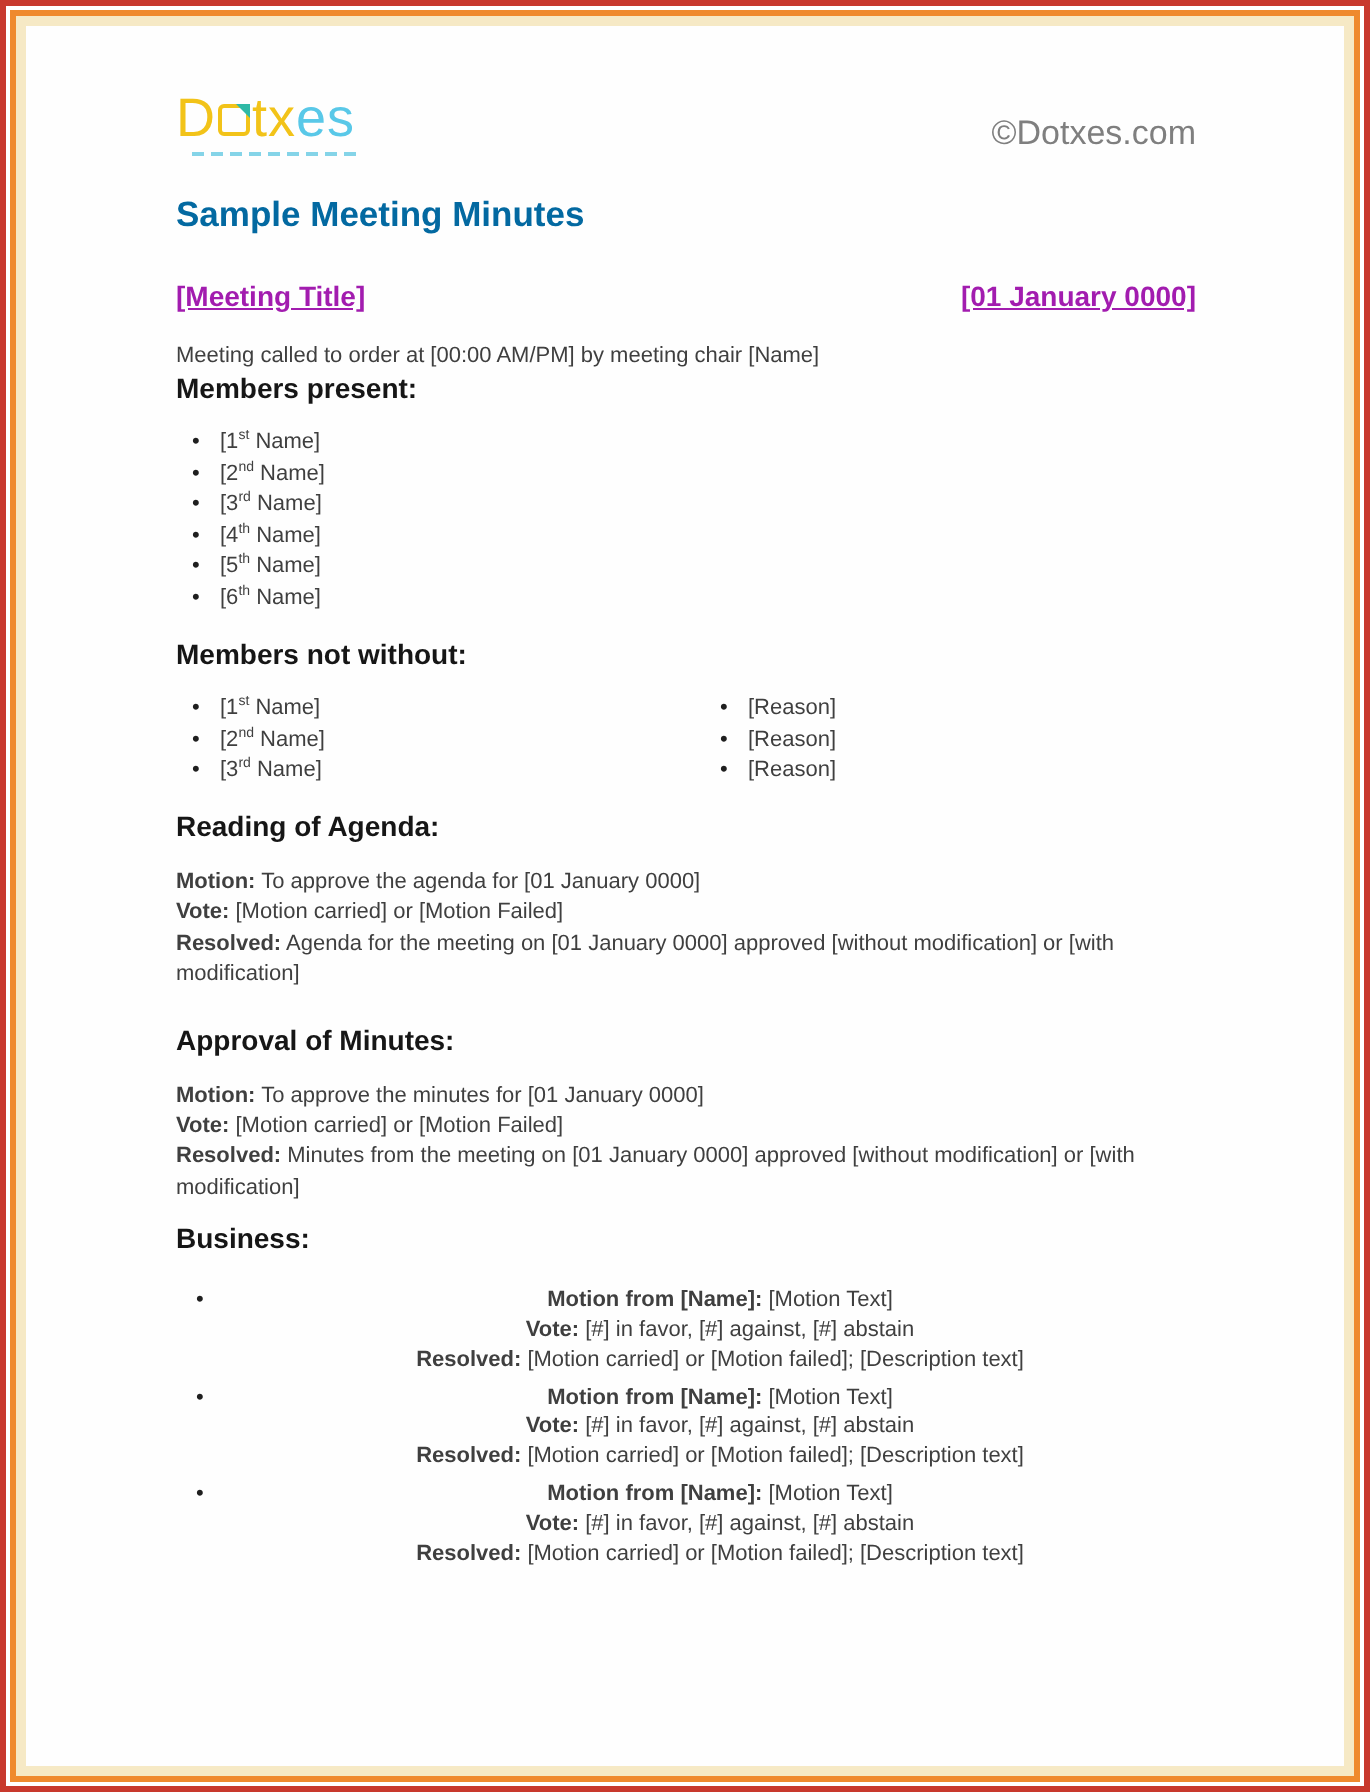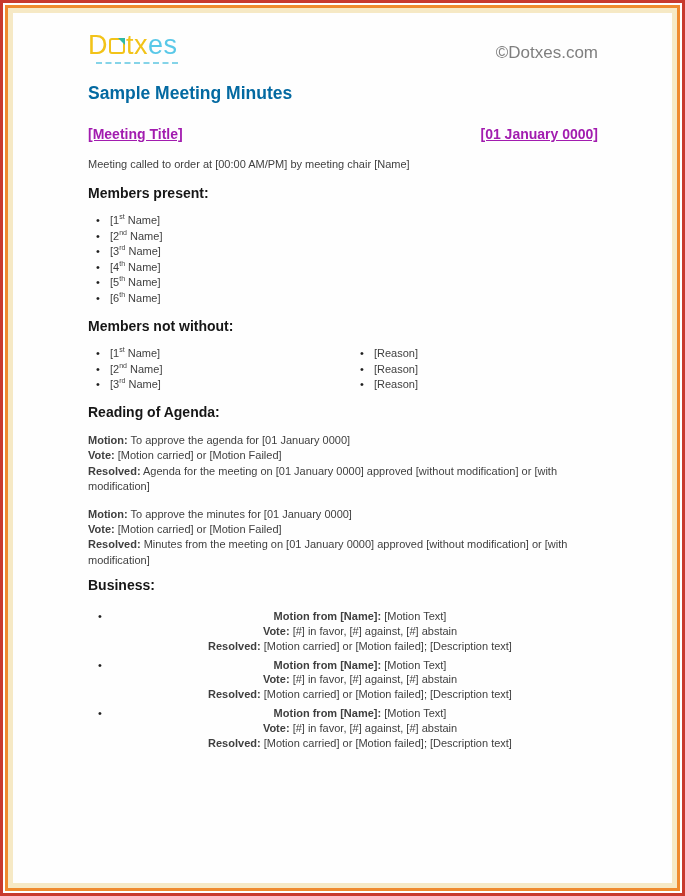--- a/index.html
+++ b/index.html
@@ -15,21 +15,21 @@
       inset 0 0 0 3px  #c8392d,
       inset 0 0 0 5px  #ffffff,
       inset 0 0 0 8px  #ef8a2e,
       inset 0 0 0 13px #f6e9c5;
     overflow: hidden;
   }
 
   .content {
     position: absolute;
     left: 88px;
-    top: 32px;
+    top: 46px;
     width: 510px;
     font-size: 11px;
     line-height: 15.4px;
     color: #3f3f3f;
   }
 
   
   .brand-row { display: flex; justify-content: space-between; align-items: flex-start; height: 40px; }
   .logo { display: inline-block; }
   .logo-text { font-size: 27px; line-height: 27px; font-weight: 400; letter-spacing: 0.5px; white-space: nowrap; }
@@ -58,21 +58,21 @@
     margin: 3px 0 0 8px;
   }
   .copyright { font-size: 17px; color: #7f7f7f; margin-top: 13px; }
 
   
   .doc-title { margin-top: 10px; font-size: 17.5px; line-height: 22px; font-weight: bold; color: #0369a1; }
   .header-row { display: flex; justify-content: space-between; margin-top: 22px; }
   .header-row .h { font-size: 14px; line-height: 17px; font-weight: bold; color: #a21caf; text-decoration: underline; }
   .called { margin-top: 14px; }
   .sec-h { font-size: 14px; line-height: 17px; font-weight: bold; color: #161616; }
-  .mt-present { margin-top: 13px; }
+  .mt-present { }
   .mt-notpresent { margin-top: 12px; }
   .mt-agenda { margin-top: 11px; }
   .mt-approval { margin-top: 16px; }
   .mt-business { margin-top: 9px; }
   .bold { font-weight: bold; }
   sup { font-size: 7px; line-height: 0; vertical-align: super; }
 
   
   .blist { margin-top: 11px; }
   .b-row { display: flex; line-height: 15.5px; }
@@ -159,20 +159,21 @@
       </div>
     </div>
 
     <div class="sec-h mt-agenda">Reading of Agenda:</div>
     <div class="para">
       <div><span class="bold">Motion:</span> <span>To approve the agenda for [01 January 0000]</span></div>
       <div><span class="bold">Vote:</span> <span>[Motion carried] or [Motion Failed]</span></div>
       <div><span class="bold">Resolved:</span> <span>Agenda for the meeting on [01 January 0000] approved [without modification] or [with modification]</span></div>
     </div>
 
+    <div class="sec-h mt-approval">Approval of Minutes:</div>
     <div class="para">
       <div><span class="bold">Motion:</span> <span>To approve the minutes for [01 January 0000]</span></div>
       <div><span class="bold">Vote:</span> <span>[Motion carried] or [Motion Failed]</span></div>
       <div><span class="bold">Resolved:</span> <span>Minutes from the meeting on [01 January 0000] approved [without modification] or [with modification]</span></div>
     </div>
 
     <div class="sec-h mt-business">Business:</div>
     <div class="biz-list">
 
       <div class="biz-item">

